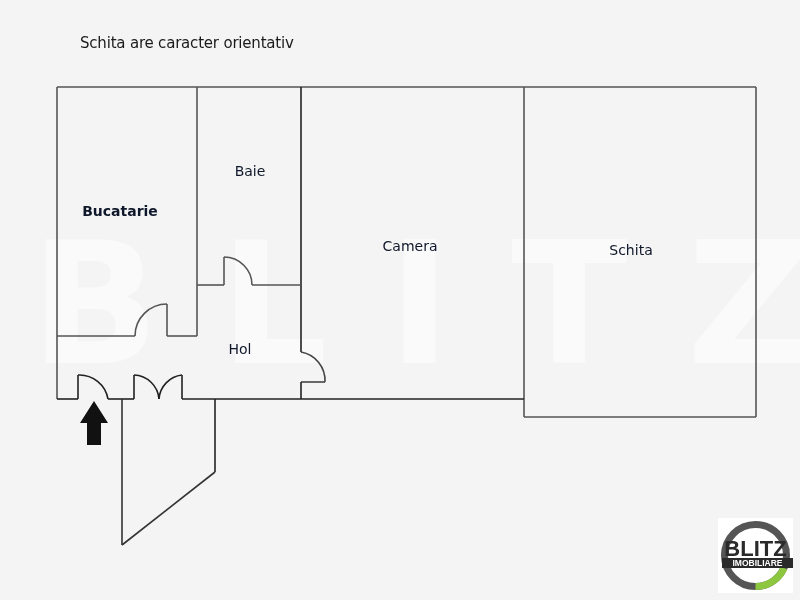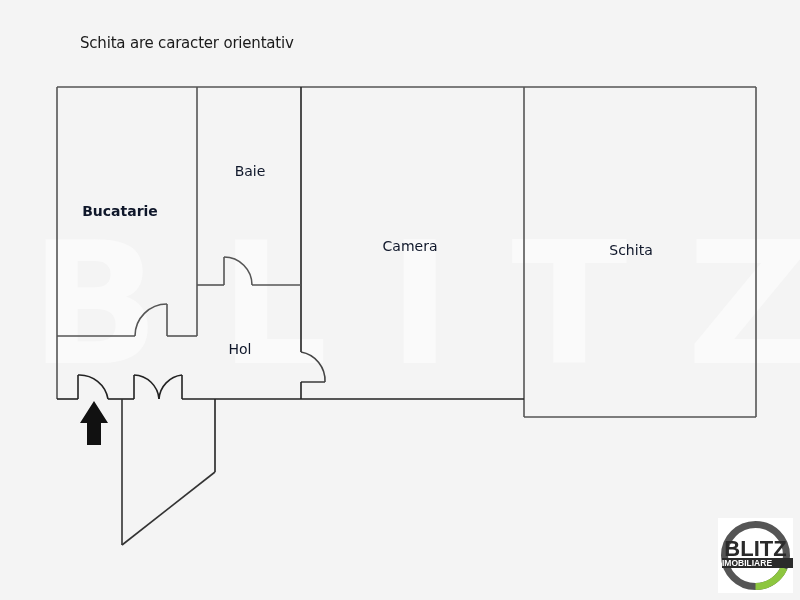--- a/index.html
+++ b/index.html
@@ -3,21 +3,21 @@
   <meta charset="utf-8">
   <style>
     html, body { margin:0; padding:0; }
     body { width:800px; height:600px; background:#f4f4f4; position:relative; overflow:hidden; font-family:"DejaVu Sans", sans-serif; }
     .caption { position:absolute; left:36px; top:34px; font-size:15px; color:#1a1a1a; letter-spacing:-0.2px;margin-left:44px; }
     svg.plan { position:absolute; left:0; top:0; }
     .label { position:absolute; font-size:14px; color:#0f172a; transform:translateX(-50%); white-space:nowrap; }
     .watermark { position:absolute; left:30px; top:205px; font-size:170px; font-weight:bold; color:#ffffff; opacity:0.55; letter-spacing:60px; font-family:"DejaVu Sans", sans-serif; pointer-events:none; }
     .logo { position:absolute; left:718px; top:518px; width:75px; height:75px; background:#fff; }
     .logo-text1 { position:absolute; left:0; width:75px; top:18px; text-align:center; font-family:"Liberation Sans", sans-serif; font-weight:bold; font-size:22px; color:#2a2a2a; letter-spacing:0px; }
-    .logo-text2 { position:absolute; left:4px; width:71px; top:40px; text-align:left; font-family:"Liberation Sans", sans-serif; font-weight:bold; font-size:8.5px; color:#fff; background:#2a2a2a; line-height:10px; }
+    .logo-text2 { position:absolute; left:4px; width:71px; top:40px; text-align:center; font-family:"Liberation Sans", sans-serif; font-weight:bold; font-size:8.5px; color:#fff; background:#2a2a2a; line-height:10px; }
   </style>
 </head>
 <body>
 
 <div class="watermark">BLITZ</div>
 
 <div class="caption">Schita are caracter orientativ</div>
 
 <svg class="plan" width="800" height="600" viewBox="0 0 800 600">
   <g fill="none" stroke="#555" stroke-width="1.6">

